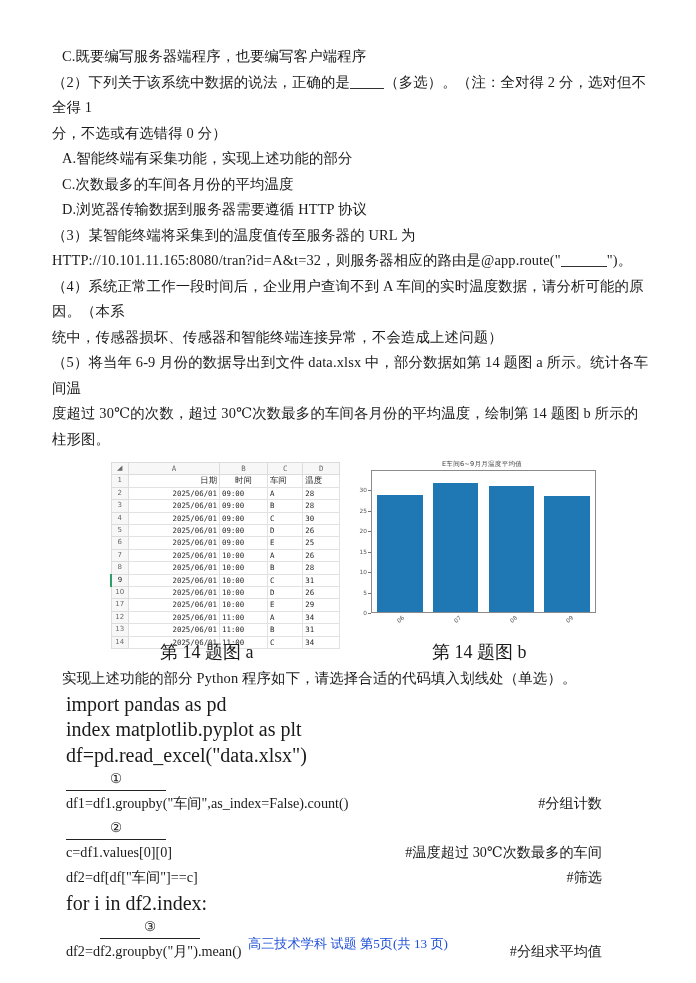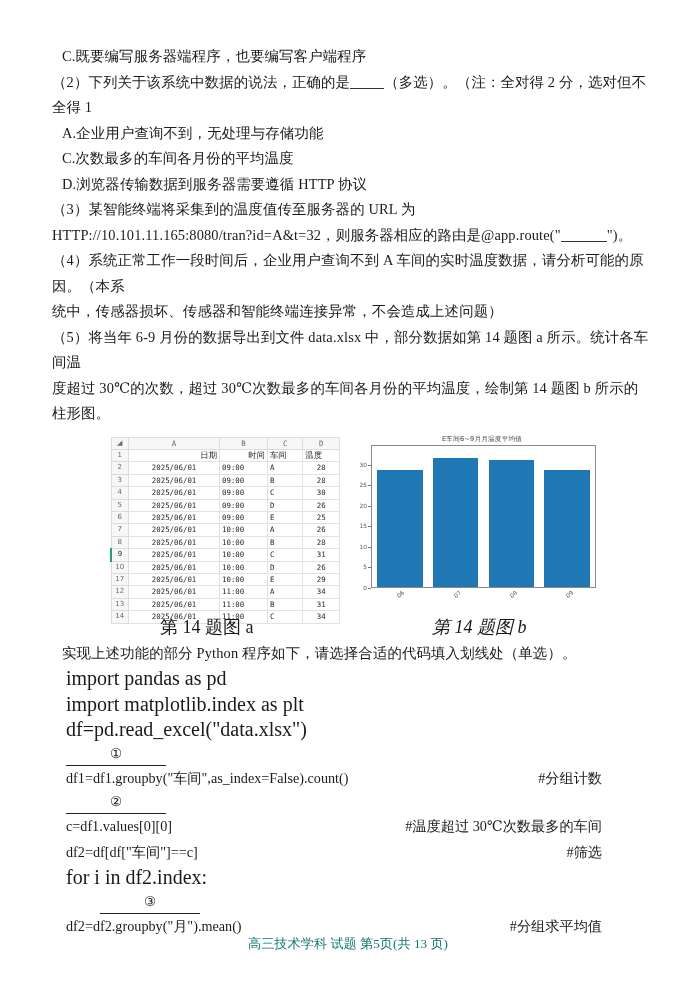--- a/index.html
+++ b/index.html
@@ -93,24 +93,24 @@
   }
   .sheet .rowhdr {
     background: #f7f7f7;
     color: #6a6a6a;
     text-align: center;
     font-size: 7px;
     width: 13px;
     border: 1px solid #dcdcdc;
   }
   .sheet .rowhdr.sel { color:#2a2a2a; border-left: 2px solid #2e9e6b; }
-  .sheet .c-a { width: 72px; text-align: center; font-family:"DejaVu Sans Mono","Liberation Mono",monospace; font-size: 7.4px;}
+  .sheet .c-a { width: 72px; text-align: right; font-family:"DejaVu Sans Mono","Liberation Mono",monospace; font-size: 7.4px;}
   .sheet .c-b { width: 38px; text-align: left; font-family:"DejaVu Sans Mono","Liberation Mono",monospace; font-size: 7.4px;}
   .sheet .c-c { width: 28px; text-align: left; font-family:"DejaVu Sans Mono","Liberation Mono",monospace; font-size: 7.4px;}
-  .sheet .c-d { width: 29px; text-align: center; font-family:"DejaVu Sans Mono","Liberation Mono",monospace; font-size: 7.4px;}
+  .sheet .c-d { width: 29px; text-align: left; font-family:"DejaVu Sans Mono","Liberation Mono",monospace; font-size: 7.4px;}
   .sheet .hdrcell { font-family: "DejaVu Sans","Liberation Sans",sans-serif; font-size: 8.4px; color:#1f1f1f; }
 
   
   .chart-wrap {
     position: absolute;
     left: 300px;
     top: 0px;
     width: 248px;
     height: 178px;
   }
@@ -190,42 +190,43 @@
     transform-origin: center top;
     margin-top: 3px;
   }
 
   .captions {
     position: relative;
     height: 26px;
     font-size: 18px;
   }
   .cap-a { position: absolute; left: 108px; top: 0; }
-  .cap-b { position: absolute; left: 380px; top: 0; font-style: italic; }
+  .cap-b { position: absolute; left: 380px; top: 0; }
 
   .footer {
     position: absolute;
     left: 0; right: 0;
     bottom: 30px;
     text-align: center;
     font-size: 13.2px;
-    color: #0f766e;
+    color: #1d4ed8;
   }
 </style>
 </head>
 <body>
 
 <div class="page">
 
   <div class="line indent1">C.既要编写服务器端程序，也要编写客户端程序</div>
 
   <div class="line"><span>（2）下列关于该系统中数据的说法，正确的是</span><span class="u-short"></span><span>（多选）。（注：全对得 2 分，选对但不全得 1</span></div>
 
-
-  <div class="line indent1">A.企业用户查询不到，无处理与存储功能</div>
+  <div class="line">分，不选或有选错得 0 分）</div>
+
+  <div class="line indent1">A.智能终端有采集功能，实现上述功能的部分</div>
   <div class="line indent1">C.次数最多的车间各月份的平均温度</div>
   <div class="line indent1">D.浏览器传输数据到服务器需要遵循 HTTP 协议</div>
 
   <div class="line">（3）某智能终端将采集到的温度值传至服务器的 URL 为</div>
   <div class="line"><span>HTTP://10.101.11.165:8080/tran?id=A&amp;t=32，则服务器相应的路由是@app.route("</span><span class="u-med"></span><span>")。</span></div>
 
   <div class="line">（4）系统正常工作一段时间后，企业用户查询不到 A 车间的实时温度数据，请分析可能的原因。（本系</div>
   <div class="line">统中，传感器损坏、传感器和智能终端连接异常，不会造成上述问题）</div>
 
   <div class="line">（5）将当年 6-9 月份的数据导出到文件 data.xlsx 中，部分数据如第 14 题图 a 所示。统计各车间温</div>
@@ -238,21 +239,21 @@
           <tr>
             <th class="rowhdr colhdr">◢</th>
             <th class="colhdr c-a" style="text-align: center;">A</th>
             <th class="colhdr c-b" style="text-align: center;">B</th>
             <th class="colhdr c-c" style="text-align: center;">C</th>
             <th class="colhdr c-d" style="text-align: center;">D</th>
           </tr>
           <tr>
             <td class="rowhdr">1</td>
             <td class="c-a hdrcell" style="text-align: right;">日期</td>
-            <td class="c-b hdrcell" style="text-align: right;">时间</td>
+            <td class="c-b hdrcell" style="text-align: center;">时间</td>
             <td class="c-c hdrcell" style="text-align: left;">车间</td>
             <td class="c-d hdrcell" style="text-align: left;">温度</td>
           </tr>
           <tr>
             <td class="rowhdr">2</td>
             <td class="c-a">2025/06/01</td>
             <td class="c-b">09:00</td>
             <td class="c-c">A</td>
             <td class="c-d">28</td>
           </tr>
@@ -384,21 +385,21 @@
 
   <div class="captions">
     <div class="cap-a">第 14 题图 a</div>
     <div class="cap-b">第 14 题图 b</div>
   </div>
 
   <div class="line indent1">实现上述功能的部分 Python 程序如下，请选择合适的代码填入划线处（单选）。</div>
 
   <div id="code-block">
       <div class="code">import pandas as pd</div>
-      <div class="code">import matplotlib.index as plt</div>
+      <div class="code">index matplotlib.pyplot as plt</div>
       <div class="code">df=pd.read_excel("data.xlsx")</div>
       <div class="blank-line">
         <span class="blank-box" style="width: 100px; margin-left: 0px;">①</span>
       </div>
       <div class="code-row">
         <span class="c-left">df1=df1.groupby("车间",as_index=False).count()</span>
         <span class="c-cmt">#分组计数</span>
       </div>
       <div class="blank-line">
         <span class="blank-box" style="width: 100px; margin-left: 0px;">②</span>

